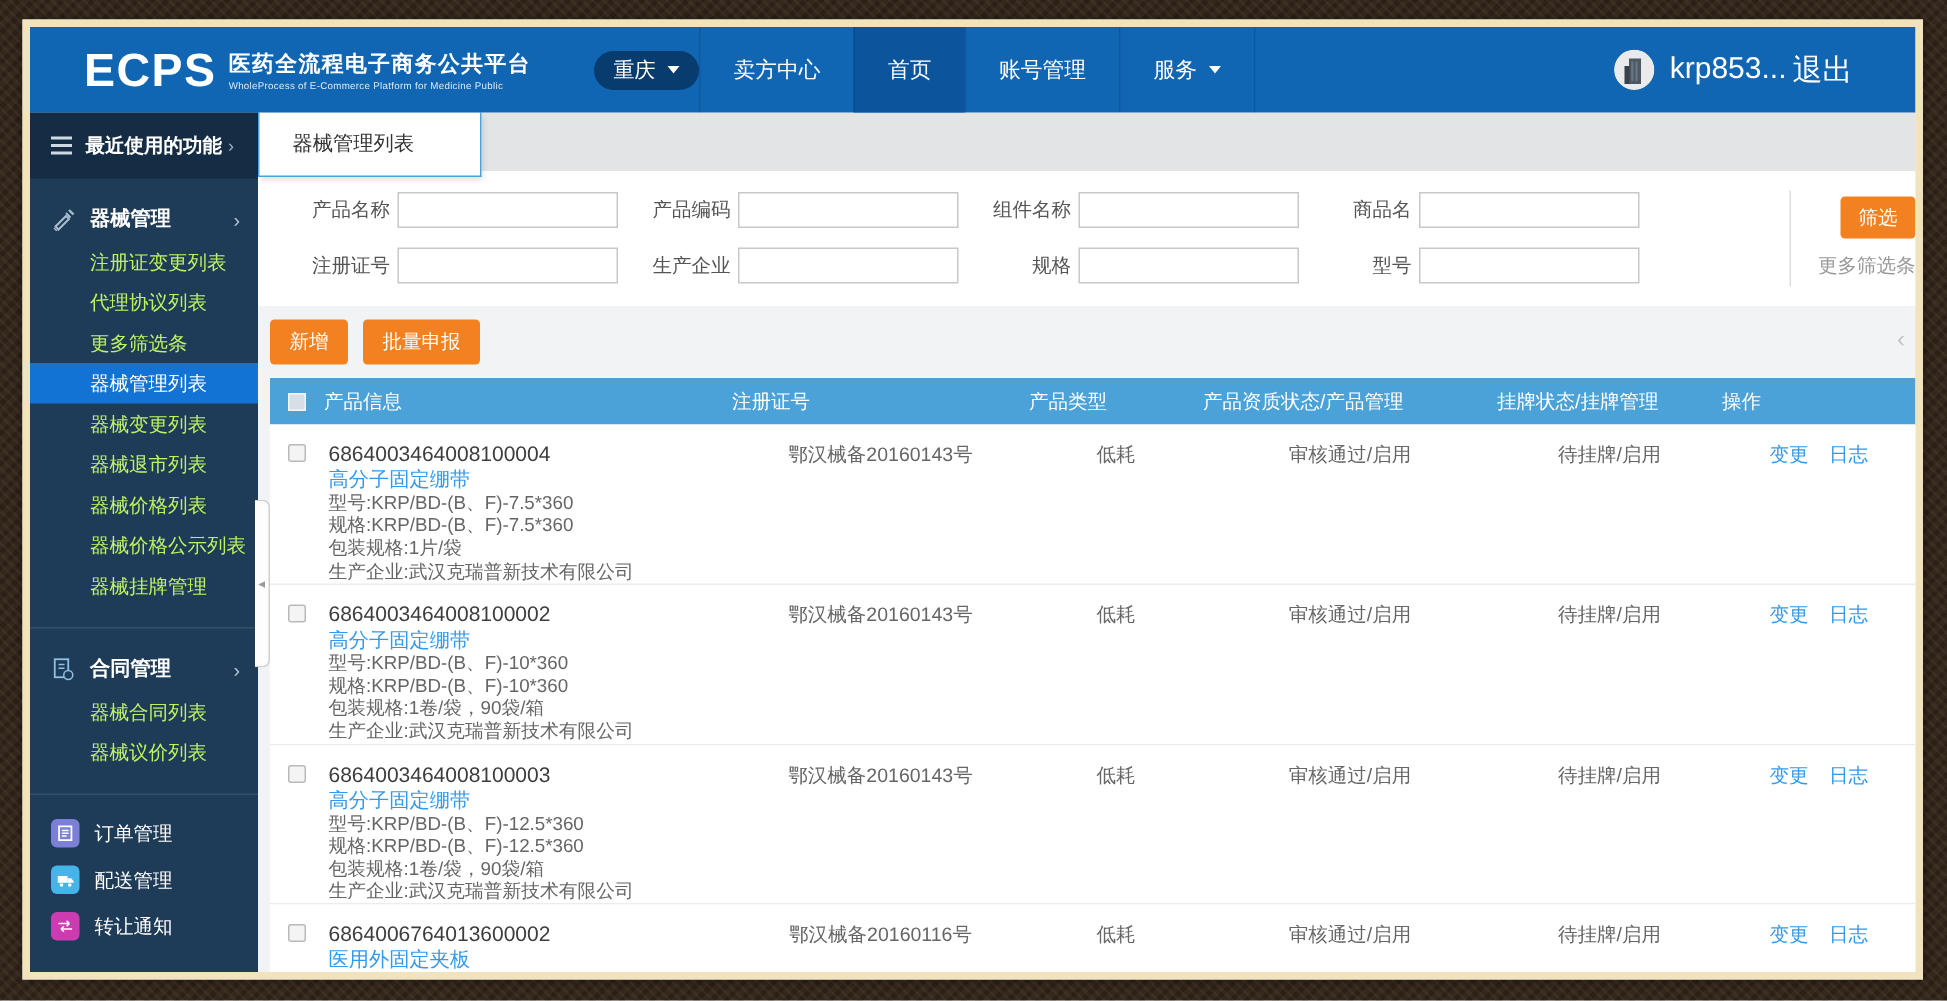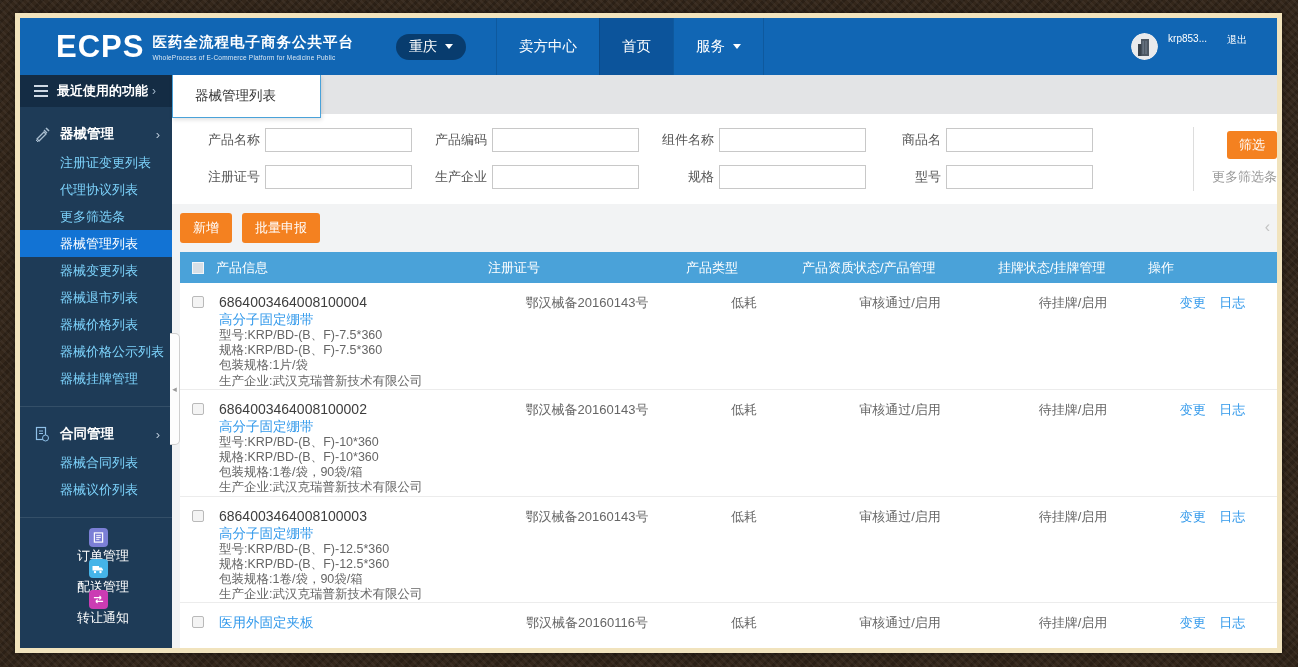--- a/index.html
+++ b/index.html
@@ -30,53 +30,53 @@
   .logo-title { font-size:14.5px; font-weight:bold; letter-spacing:1px; }
   .logo-en { font-size:6.5px; opacity:.85; margin-top:2px; letter-spacing:.2px; }
   .region-pill {
     margin-left:42px; background:#083c6e; border-radius:14px; height:26px;
     display:flex; align-items:center; padding:0 13px; font-size:14px; cursor:pointer;
   }
   .caret-down {
     display:inline-block; width:0; height:0; margin-left:8px;
     border-left:4px solid transparent; border-right:4px solid transparent; border-top:5px solid #fff;
   }
-  .topnav { display:flex; height:57px; margin-left:30px; }
+  .topnav { display:flex; height:57px; }
   .topnav .nitem {
     display:flex; align-items:center; padding:0 22px; font-size:14.5px; cursor:pointer;
     border-left:1px solid rgba(0,0,0,0.12);
   }
   .topnav .nitem:last-child { border-right:1px solid rgba(0,0,0,0.12); }
   .topnav .nitem.active { background:#0c549b; }
-  .user-area { margin-left:auto; display:flex; padding-right:30px; font-size:10px; }
+  .user-area { margin-left:auto; display:flex; align-items:center; padding-right:42px; font-size:20px; }
   .avatar { width:27px; height:27px; border-radius:50%; overflow:hidden; flex:0 0 27px; }
   .uname { margin-left:10px; cursor:pointer; }
-  .logout { margin-left:20px; cursor:pointer; }
+  .logout { margin-left:4px; cursor:pointer; }
 
   
   .main { flex:1; display:flex; min-height:0; position:relative; }
 
   
   .sbar { width:152px; flex:0 0 152px; background:#1e3b57; color:#e8eef5; position:relative; }
   .recent-bar {
-    height:32px; background:#142c44; display:flex; align-items:center; padding:0 10px 0 14px;
+    height:44px; background:#142c44; display:flex; align-items:center; padding:0 10px 0 14px;
     font-size:13px; font-weight:bold; color:#fff; cursor:pointer;
   }
   .burger { width:14px; margin-right:9px; }
   .burger i { display:block; height:2px; background:#cfd9e4; margin:3px 0; }
   .sb-chev { color:#9fb4c8; font-size:12px; margin-left:4px; font-weight:normal; }
   .sb-section { padding:12px 0 14px; }
   .sb-section + .sb-section { border-top:1px solid rgba(255,255,255,0.10); }
   .sb-group { display:flex; align-items:center; height:30px; padding:0 12px 0 14px; font-size:13.5px; font-weight:bold; color:#fff; cursor:pointer; }
   .sb-group .gicon { width:16px; height:16px; margin-right:10px; flex:0 0 16px; }
   .sb-group .gchev { margin-left:auto; color:#b6c6d6; font-size:13px; font-weight:normal; }
-  .sb-item { padding:5px 8px 5px 40px; font-size:13px; line-height:17px; cursor:pointer; color:#7dd3fc; }
+  .sb-item { padding:5px 8px 5px 40px; font-size:13px; line-height:17px; cursor:pointer; color:#bef264; }
   .sb-item.active { background:#1273d4; color:#fff; }
   .sb-bottom { padding:10px 0 12px; border-top:1px solid rgba(255,255,255,0.10); }
-  .sb-bitem { display:flex; align-items:center; height:31px; padding-left:14px; font-size:13px; color:#fff; cursor:pointer;flex-direction:column; }
+  .sb-bitem { display:flex; align-items:center; height:31px; padding-left:14px; font-size:13px; color:#fff; cursor:pointer; }
   .sb-bicon { width:19px; height:19px; border-radius:4px; margin-right:10px; display:flex; align-items:center; justify-content:center; flex:0 0 19px; }
 
   .collapse-handle {
     position:absolute; left:150px; top:258px; width:10px; height:112px; background:#fdfdfd;
     border:1px solid #cfcfcf; border-left:none; border-radius:0 5px 5px 0; z-index:15;
     display:flex; align-items:center; justify-content:center; cursor:pointer; color:#9a9a9a; font-size:9px;
   }
 
   
   .content { flex:1; min-width:0; background:#f2f3f4; position:relative; display:flex; flex-direction:column; }
@@ -139,20 +139,23 @@
     </div>
 
     <nav class="topnav">
       <div class="nitem">
             <span>卖方中心</span>
           </div>
       <div class="nitem active">
             <span>首页</span>
           </div>
       <div class="nitem">
+            <span>账号管理</span>
+          </div>
+      <div class="nitem">
         <span>服务</span>
         <span class="caret-down"></span>
       </div>
     </nav>
 
     <div class="user-area">
       <span class="avatar">
         <svg width="27" height="27" viewBox="0 0 27 27">
           <circle cx="13.5" cy="13.5" r="13.5" fill="#e9eaec"></circle>
           <rect x="10" y="6" width="8" height="17" fill="#4e5863"></rect>
@@ -385,20 +388,21 @@
             <span class="op-link">变更</span>
             <span class="op-link">日志</span>
           </div>
         </div>
 
         <div class="tgrid trow">
           <div class="td-cb">
                 <span class="rcheck"></span>
               </div>
           <div class="td td-prod">
+            <div class="p-code">6864006764013600002</div>
             <div class="p-link">医用外固定夹板</div>
 
           </div>
           <div class="td">鄂汉械备20160116号</div>
           <div class="td">低耗</div>
           <div class="td">审核通过/启用</div>
           <div class="td">待挂牌/启用</div>
           <div class="td">
             <span class="op-link">变更</span>
             <span class="op-link">日志</span>

